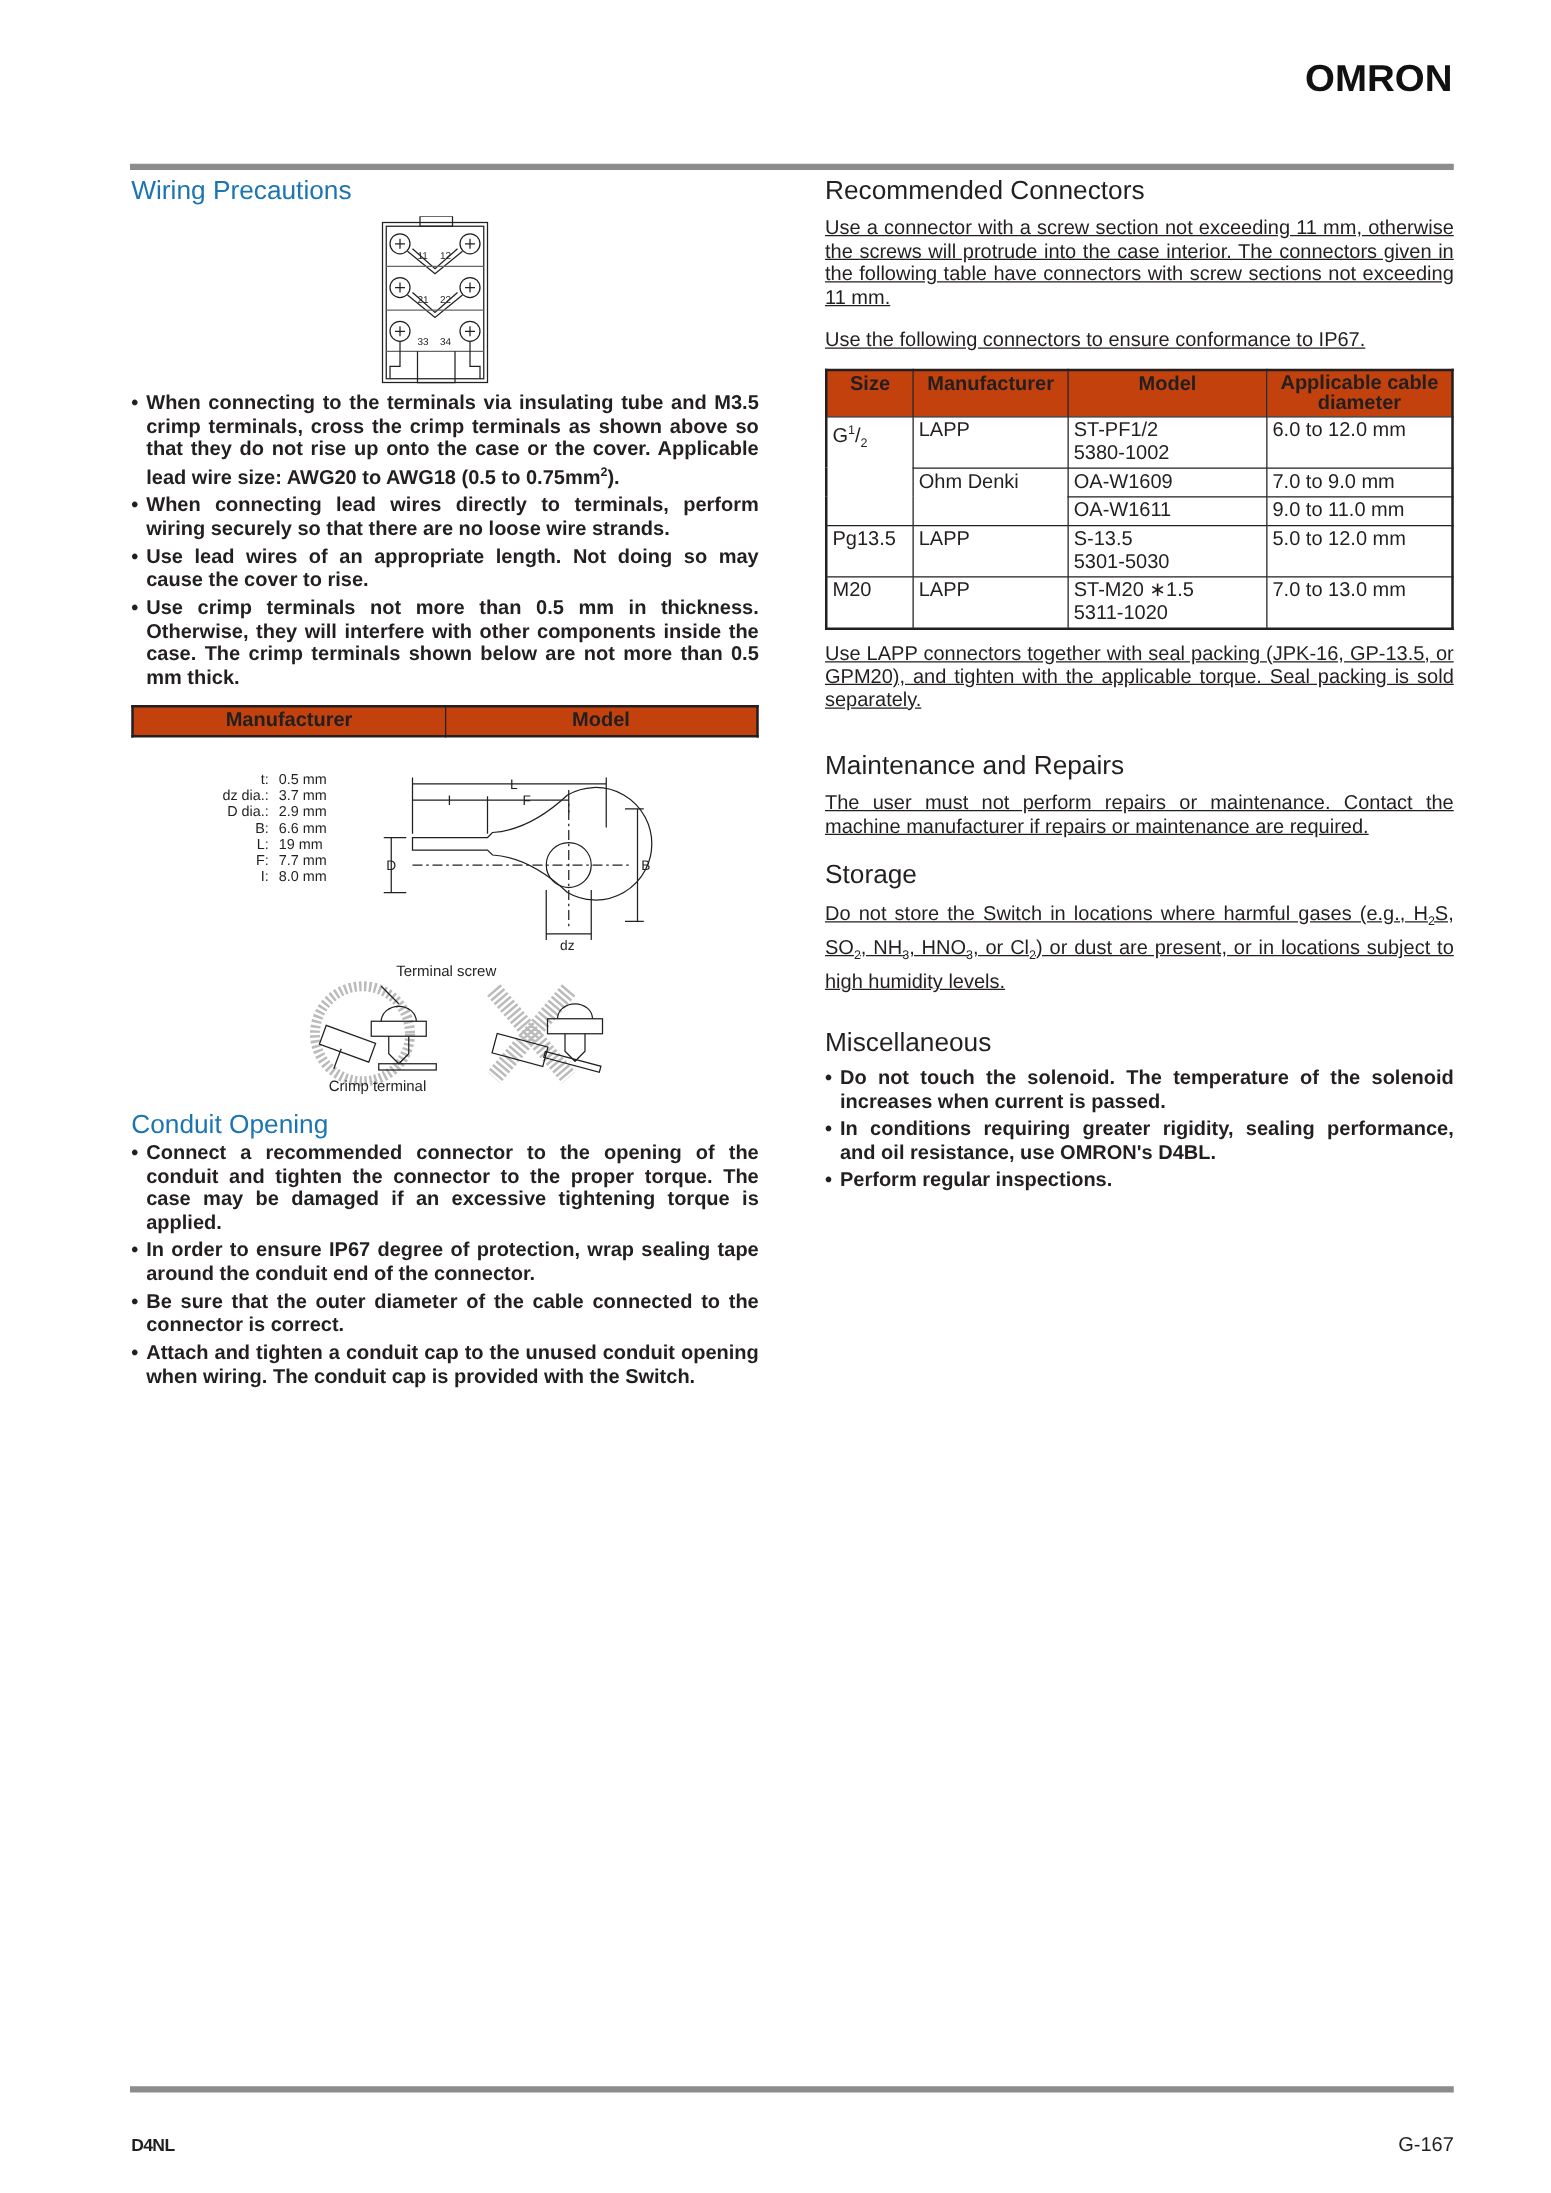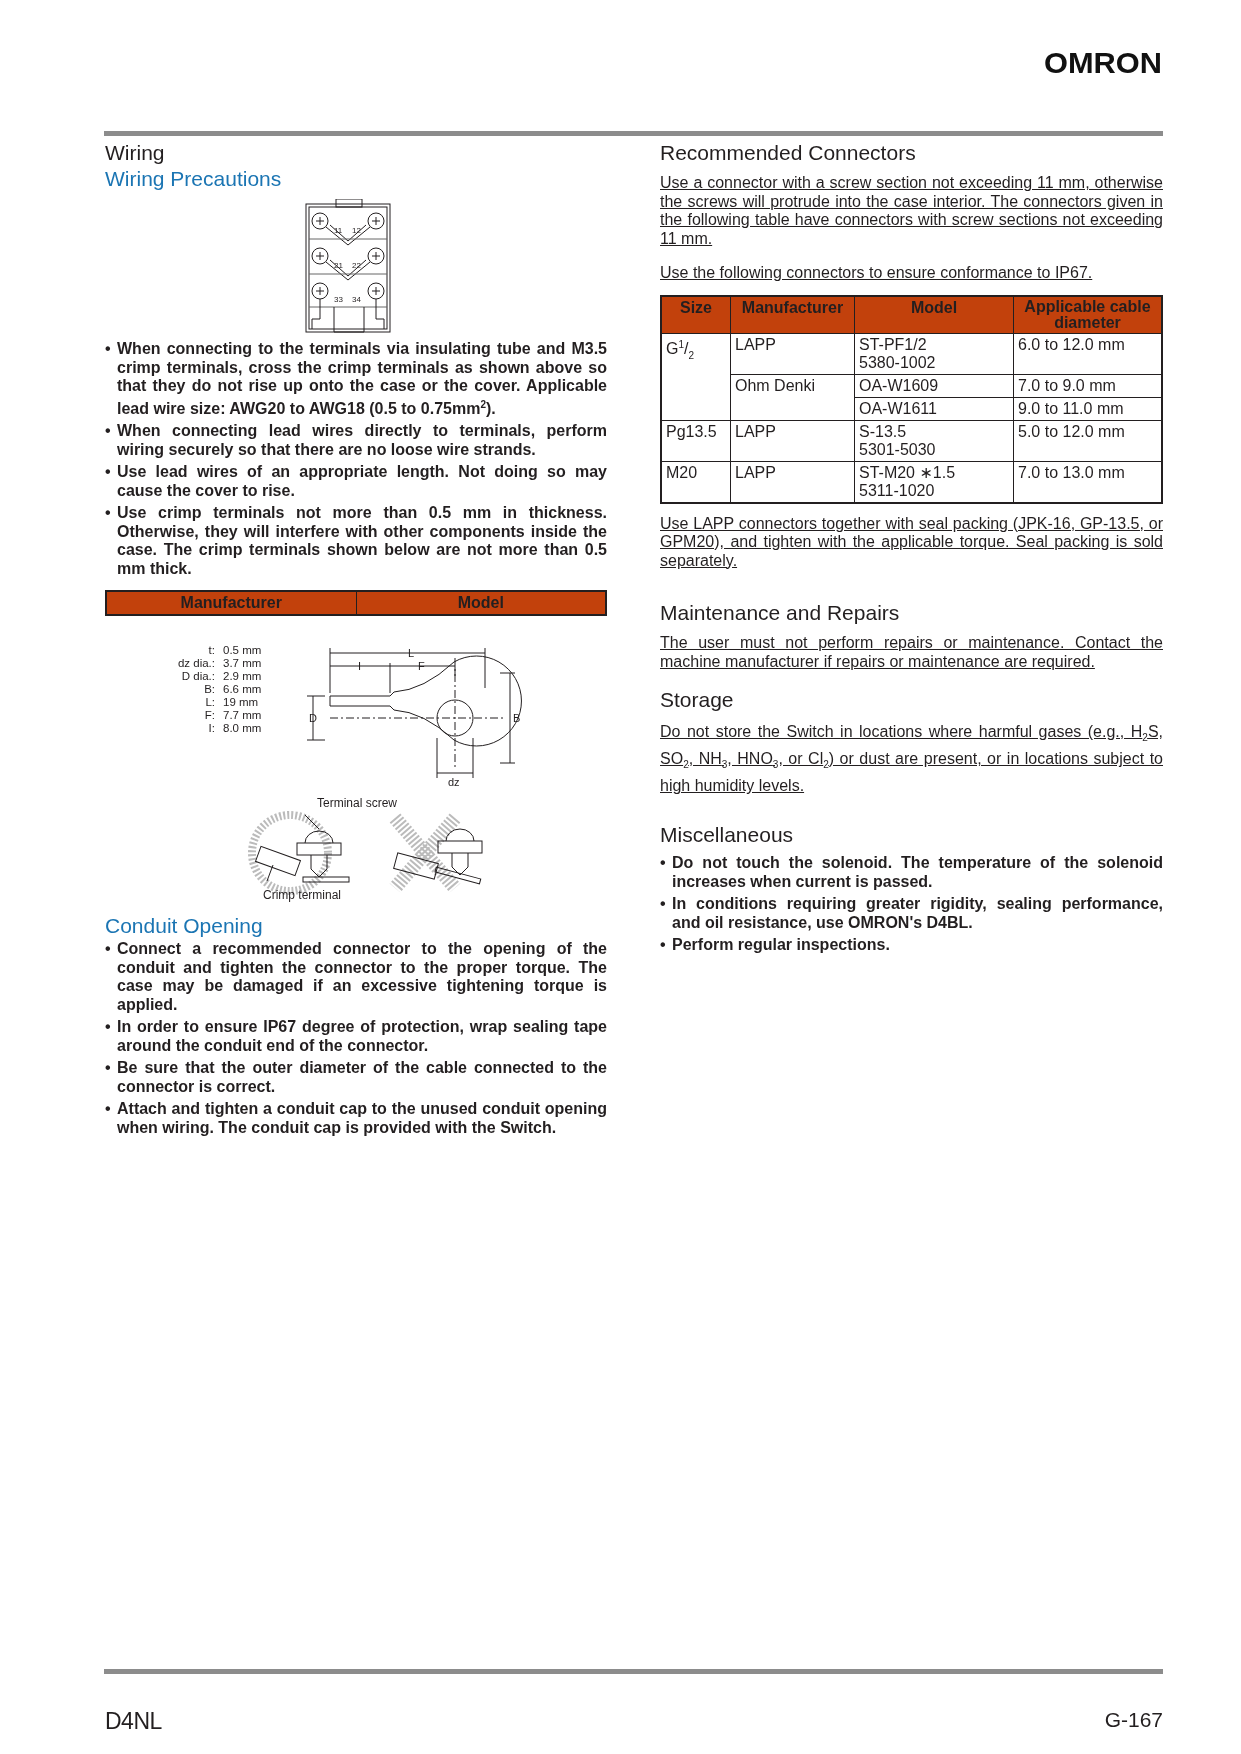--- a/index.html
+++ b/index.html
@@ -17,39 +17,38 @@
   p { margin: 0; font-size: 16px; line-height: 18.5px; text-align: justify; text-decoration: underline; }
   ul.bul { list-style: none; margin: 0; padding: 0; font-weight: bold; }
   ul.bul li { position: relative; padding-left: 12px; font-size: 16px; line-height: 18.5px;
               text-align: justify; margin-bottom: 4px; }
   ul.bul li::before { content: "\2022"; position: absolute; left: 0; top: 0; }
   table.grid { border-collapse: collapse; width: 100%; }
   table.grid th, table.grid td { border: 1px solid #231f20; font-size: 16px; line-height: 18px;
                                  padding: 2px 4px; vertical-align: top; }
   table.grid th { background: #c2410c; font-weight: bold; text-align: center; }
   table.outer { border: 2px solid #231f20; }
-  .footer-left { left: 105px; top: 1708px; font-weight: normal; font-size: 23px; letter-spacing: -0.5px; }
-  .footer-right { right: 78px; top: 1708px; font-size: 21px; }
+  .footer-left { left: 105px; top: 1708px; font-weight: bold; font-size: 14px; letter-spacing: -0.5px; }
+  .footer-right { right: 78px; top: 1708px; font-size: 16px; }
   .dim-list { font-size: 11.5px; line-height: 13px; }
   .dim-row { display: flex; }
   .dim-key { width: 58px; text-align: right; padding-right: 8px; }
   sup, sub { font-size: 10px; }
 </style>
 </head>
 <body>
 
 <div class="abs logo">
   <svg width="120" height="34" viewBox="0 0 120 34">
     <text x="0" y="27" font-family="Liberation Sans, sans-serif" font-weight="bold" font-size="30" fill="#111" textLength="118" lengthAdjust="spacingAndGlyphs">OMRON</text>
   </svg>
 </div>
 <div class="abs rule rule-top"></div>
 
 <div class="abs col-left">
-  <h2>Wiring</h2>
   <h3 style="margin-top:2px">Wiring Precautions</h3>
 
   <div style="margin:9px 0 0 199px;width:90px;height:138px;">
     <svg width="90" height="138" viewBox="0 0 90 138" fill="none" stroke="#231f20" stroke-width="1">
       <rect x="2" y="5" width="84" height="128"></rect>
       <rect x="5" y="8" width="78" height="122"></rect>
       <rect x="32" y="0" width="26" height="8"></rect>
       <g>
         <circle cx="16" cy="22" r="8"></circle>
         <circle cx="72" cy="22" r="8"></circle>

